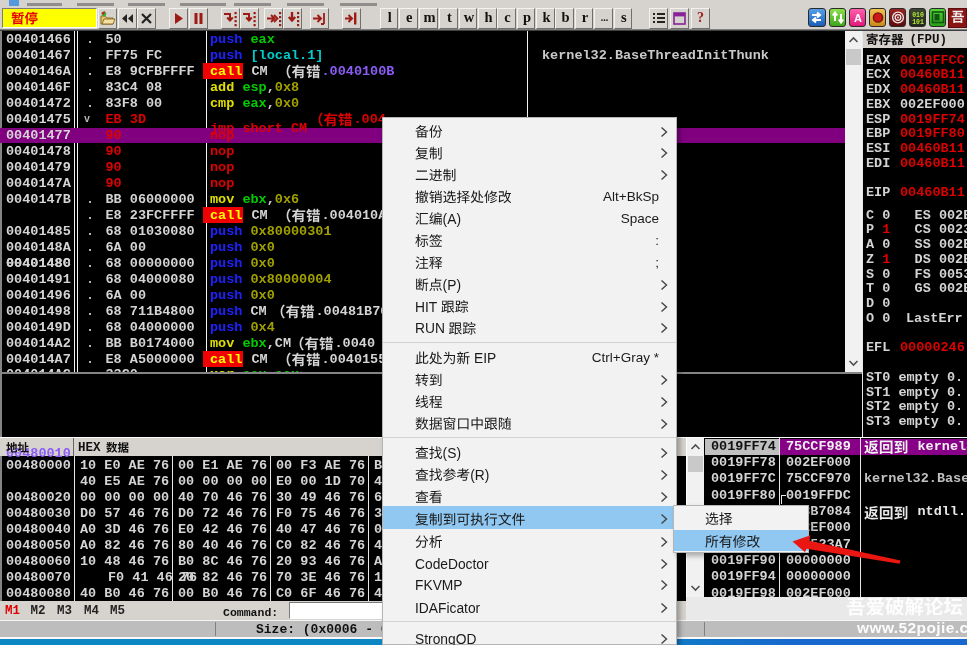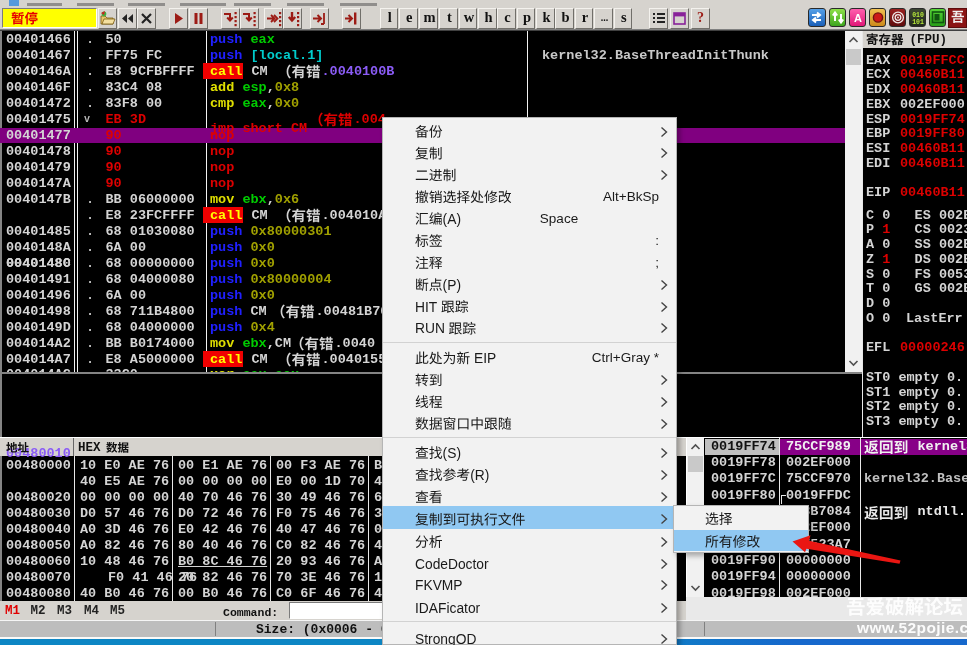--- a/index.html
+++ b/index.html
@@ -416,21 +416,21 @@
     <div style="position:absolute;left:178px;top:522.3px;font:bold 13.5px 'Liberation Mono',monospace;line-height:16px;color:#d4d4d4;white-space:pre;">E0 42 46 76</div>
     <div style="position:absolute;left:276px;top:522.3px;font:bold 13.5px 'Liberation Mono',monospace;line-height:16px;color:#d4d4d4;white-space:pre;">40 47 46 76</div>
     <div style="position:absolute;left:374px;top:522.3px;font:bold 13.5px 'Liberation Mono',monospace;line-height:16px;color:#d4d4d4;white-space:pre;">00 00 00 00</div>
     <div style="position:absolute;left:6px;top:538.3px;font:bold 13.5px 'Liberation Mono',monospace;line-height:16px;color:#d4d4d4;white-space:pre;">00480050</div>
     <div style="position:absolute;left:80px;top:538.3px;font:bold 13.5px 'Liberation Mono',monospace;line-height:16px;color:#d4d4d4;white-space:pre;">A0 82 46 76</div>
     <div style="position:absolute;left:178px;top:538.3px;font:bold 13.5px 'Liberation Mono',monospace;line-height:16px;color:#d4d4d4;white-space:pre;">80 40 46 76</div>
     <div style="position:absolute;left:276px;top:538.3px;font:bold 13.5px 'Liberation Mono',monospace;line-height:16px;color:#d4d4d4;white-space:pre;">C0 82 46 76</div>
     <div style="position:absolute;left:374px;top:538.3px;font:bold 13.5px 'Liberation Mono',monospace;line-height:16px;color:#d4d4d4;white-space:pre;">40 00 00 00</div>
     <div style="position:absolute;left:6px;top:554.3px;font:bold 13.5px 'Liberation Mono',monospace;line-height:16px;color:#d4d4d4;white-space:pre;">00480060</div>
     <div style="position:absolute;left:80px;top:554.3px;font:bold 13.5px 'Liberation Mono',monospace;line-height:16px;color:#d4d4d4;white-space:pre;">10 48 46 76</div>
-    <div style="position:absolute;left:178px;top:554.3px;font:bold 13.5px 'Liberation Mono',monospace;line-height:16px;color:#d4d4d4;white-space:pre;text-decoration:underline;">B0 8C 46 76</div>
+    <div style="position:absolute;left:178px;top:554.3px;font:bold 13.5px 'Liberation Mono',monospace;line-height:16px;color:#d4d4d4;white-space:pre;">B0 8C 46 76</div>
     <div style="position:absolute;left:276px;top:554.3px;font:bold 13.5px 'Liberation Mono',monospace;line-height:16px;color:#d4d4d4;white-space:pre;">20 93 46 76</div>
     <div style="position:absolute;left:374px;top:554.3px;font:bold 13.5px 'Liberation Mono',monospace;line-height:16px;color:#d4d4d4;white-space:pre;">A0 00 00 00</div>
     <div style="position:absolute;left:6px;top:570.3px;font:bold 13.5px 'Liberation Mono',monospace;line-height:16px;color:#d4d4d4;white-space:pre;">00480070</div>
     <div style="position:absolute;left:80px;top:570.3px;font:bold 13.5px 'Liberation Mono',monospace;line-height:16px;color:#d4d4d4;white-space:pre;margin-left:28px;">F0 41 46 76</div>
     <div style="position:absolute;left:178px;top:570.3px;font:bold 13.5px 'Liberation Mono',monospace;line-height:16px;color:#d4d4d4;white-space:pre;">20 82 46 76</div>
     <div style="position:absolute;left:276px;top:570.3px;font:bold 13.5px 'Liberation Mono',monospace;line-height:16px;color:#d4d4d4;white-space:pre;">70 3E 46 76</div>
     <div style="position:absolute;left:374px;top:570.3px;font:bold 13.5px 'Liberation Mono',monospace;line-height:16px;color:#d4d4d4;white-space:pre;">10 00 00 00</div>
     <div style="position:absolute;left:6px;top:586.3px;font:bold 13.5px 'Liberation Mono',monospace;line-height:16px;color:#d4d4d4;white-space:pre;">00480080</div>
     <div style="position:absolute;left:80px;top:586.3px;font:bold 13.5px 'Liberation Mono',monospace;line-height:16px;color:#d4d4d4;white-space:pre;">40 B0 46 76</div>
     <div style="position:absolute;left:178px;top:586.3px;font:bold 13.5px 'Liberation Mono',monospace;line-height:16px;color:#d4d4d4;white-space:pre;">00 B0 46 76</div>
@@ -544,21 +544,21 @@
           <path d="M2.5 1.5 L7.5 6 L2.5 10.5" stroke="#444" stroke-width="1.4" fill="none"></path>
         </svg>
       </div>
       <div style="position:absolute;left:659px;top:169.1px;width:10px;height:12px;">
         <svg width="10" height="12" viewBox="0 0 10 12" style="position:absolute;left:0;top:0">
           <path d="M2.5 1.5 L7.5 6 L2.5 10.5" stroke="#444" stroke-width="1.4" fill="none"></path>
         </svg>
       </div>
       <div style="position:absolute;left:459px;top:188.9px;width:200px;text-align:right;font:13.5px 'Liberation Sans',sans-serif;color:#1a1a1a;white-space:pre">Alt+BkSp</div>
       <div style="position:absolute;left:442.6px;top:211.7px;font:13.8px 'Liberation Sans',sans-serif;color:#1a1a1a;white-space:pre">(A)</div>
-      <div style="position:absolute;left:459px;top:210.7px;width:200px;text-align:center;font:13.5px 'Liberation Sans',sans-serif;color:#1a1a1a;white-space:pre">Space</div>
+      <div style="position:absolute;left:459px;top:210.7px;width:200px;text-align:right;font:13.5px 'Liberation Sans',sans-serif;color:#1a1a1a;white-space:pre">Space</div>
       <div style="position:absolute;left:459px;top:232.8px;width:200px;text-align:right;font:13.5px 'Liberation Sans',sans-serif;color:#1a1a1a;white-space:pre">:</div>
       <div style="position:absolute;left:459px;top:254.9px;width:200px;text-align:right;font:13.5px 'Liberation Sans',sans-serif;color:#1a1a1a;white-space:pre">;</div>
       <div style="position:absolute;left:442.6px;top:277.7px;font:13.8px 'Liberation Sans',sans-serif;color:#1a1a1a;white-space:pre">(P)</div>
       <div style="position:absolute;left:659px;top:278.7px;width:10px;height:12px;">
         <svg width="10" height="12" viewBox="0 0 10 12" style="position:absolute;left:0;top:0">
           <path d="M2.5 1.5 L7.5 6 L2.5 10.5" stroke="#444" stroke-width="1.4" fill="none"></path>
         </svg>
       </div>
       <div style="position:absolute;left:415px;top:299.6px;font:13.8px 'Liberation Sans',sans-serif;color:#1a1a1a;white-space:pre">HIT </div>
       <div style="position:absolute;left:659px;top:300.6px;width:10px;height:12px;">

